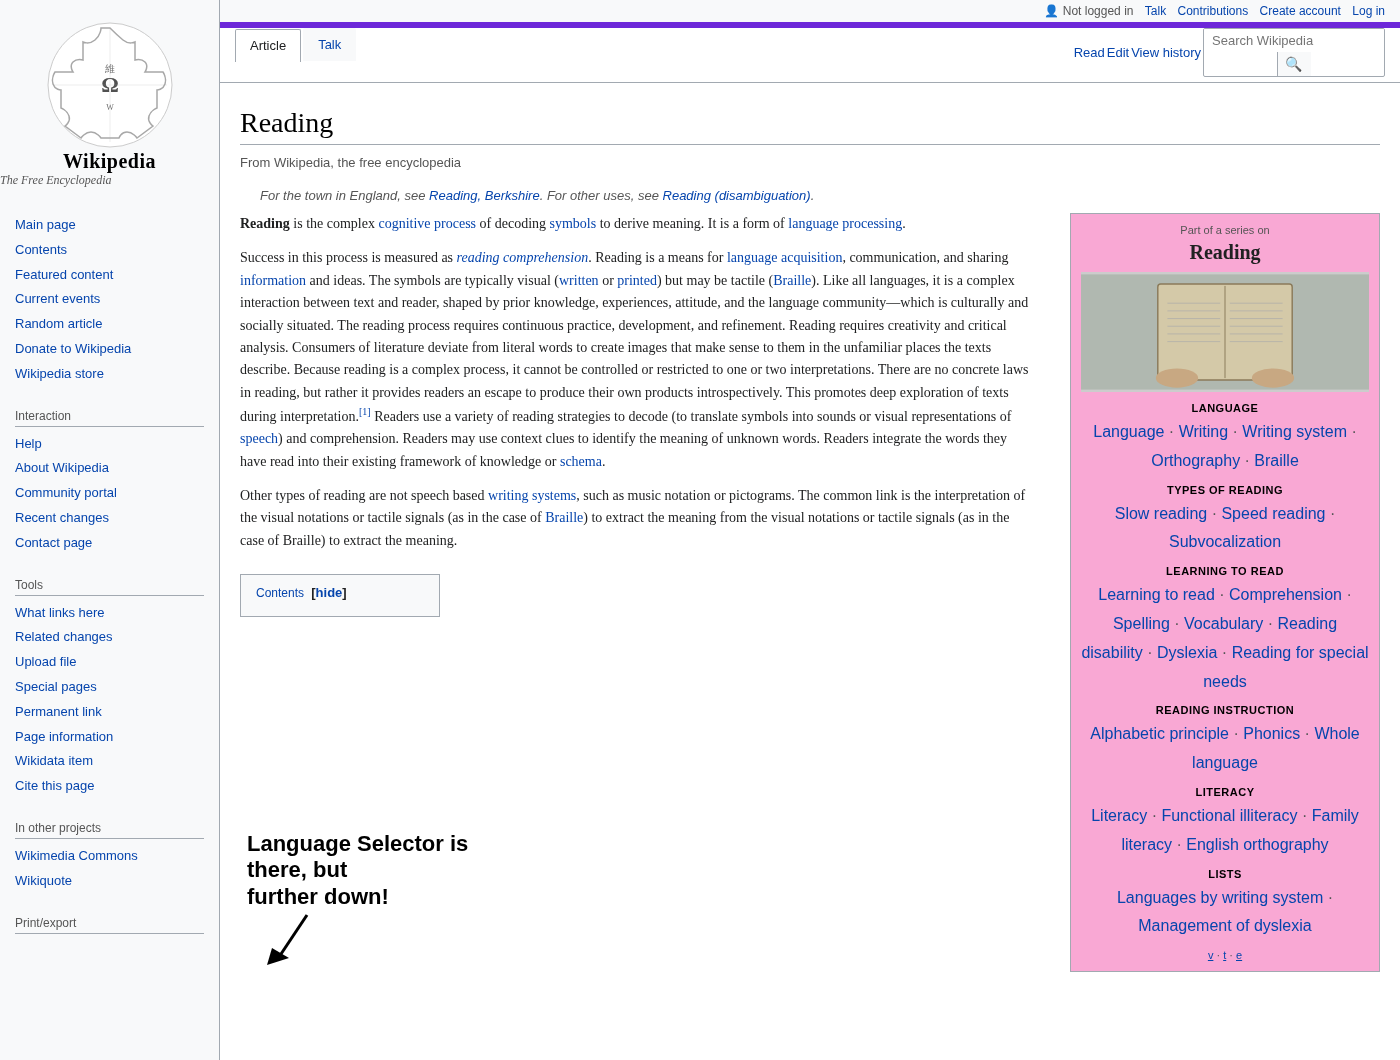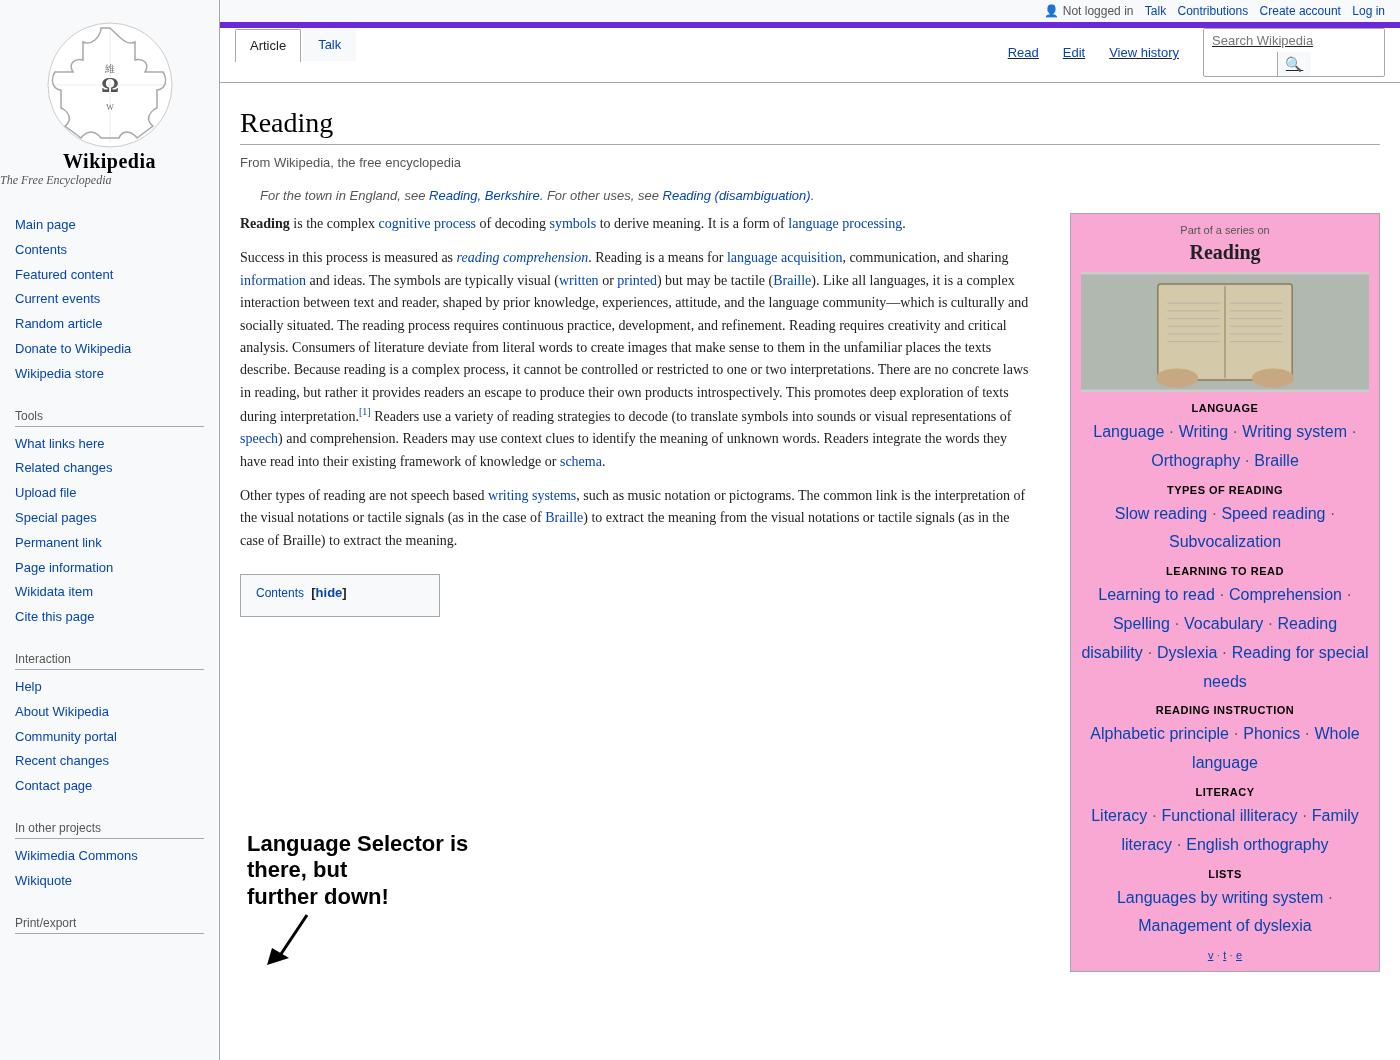--- a/index.html
+++ b/index.html
@@ -24,21 +24,21 @@
     
     
     #topbar { background: #f8f9fa; border-bottom: 6px solid #6d28d9; padding: 4px 15px; text-align: right; font-size: 12px; font-family: Arial, sans-serif; color: #555; }
     #topbar a { color: #0645ad; text-decoration: none; margin-left: 8px; }
     
     
     #nav-tabs { display: flex; align-items: flex-start; border-bottom: 1px solid #a2a9b1; padding: 0 15px; background: #fff; }
     #nav-tabs-left { display: flex; align-items: flex-end; flex: 1; }
     .nav-tab { padding: 6px 14px; font-size: 13px; font-family: Arial, sans-serif; color: #0645ad; text-decoration: none; border: 1px solid transparent; border-bottom: none; cursor: pointer; background: #f8f9fa; margin-right: 2px; border-radius: 2px 2px 0 0; line-height: 1.5; }
     .nav-tab.active { background: #fff; border-color: #a2a9b1; color: #202122; position: relative; bottom: -1px; }
-    #nav-tabs-right { display: flex; align-items: center; gap: 24px; padding-bottom: 5px; text-decoration: underline; }
+    #nav-tabs-right { display: flex; align-items: center; gap: 2px; padding-bottom: 5px; }
     .nav-tab-right { font-size: 13px; font-family: Arial, sans-serif; color: #0645ad; text-decoration: none; cursor: pointer; }
     
     
     .search-box { display: flex; align-items: center; border: 1px solid #a2a9b1; background: #fff; border-radius: 2px; overflow: hidden; flex-direction: column; }
     .search-input { border: none; outline: none; padding: 4px 8px; font-size: 13px; width: 180px; font-family: Arial, sans-serif; color: #555; }
     .search-btn { background: #f8f9fa; border: none; border-left: 1px solid #a2a9b1; padding: 4px 8px; cursor: pointer; color: #555; font-size: 14px; }
     
     
     #article { padding: 24px 20px; max-width: 100%; }
     .article-title { font-family: 'Linux Libertine', Georgia, serif; font-size: 28px; font-weight: normal; color: #000; border-bottom: 1px solid #a2a9b1; padding-bottom: 5px; margin-bottom: 10px; }
@@ -103,40 +103,40 @@
       <a class="sidebar-link" href="#">Main page</a>
       <a class="sidebar-link" href="#">Contents</a>
       <a class="sidebar-link" href="#">Featured content</a>
       <a class="sidebar-link" href="#">Current events</a>
       <a class="sidebar-link" href="#">Random article</a>
       <a class="sidebar-link" href="#">Donate to Wikipedia</a>
       <a class="sidebar-link" href="#">Wikipedia store</a>
     </div>
 
     <div class="sidebar-section">
+      <div class="sidebar-section-title">Interaction</div>
+      <hr class="sidebar-divider">
+      <a class="sidebar-link" href="#">Help</a>
+      <a class="sidebar-link" href="#">About Wikipedia</a>
+      <a class="sidebar-link" href="#">Community portal</a>
+      <a class="sidebar-link" href="#">Recent changes</a>
+      <a class="sidebar-link" href="#">Contact page</a>
+    </div>
+
+    <div class="sidebar-section">
       <div class="sidebar-section-title">Tools</div>
       <hr class="sidebar-divider">
       <a class="sidebar-link" href="#">What links here</a>
       <a class="sidebar-link" href="#">Related changes</a>
       <a class="sidebar-link" href="#">Upload file</a>
       <a class="sidebar-link" href="#">Special pages</a>
       <a class="sidebar-link" href="#">Permanent link</a>
       <a class="sidebar-link" href="#">Page information</a>
       <a class="sidebar-link" href="#">Wikidata item</a>
       <a class="sidebar-link" href="#">Cite this page</a>
-    </div>
-
-    <div class="sidebar-section">
-      <div class="sidebar-section-title">Interaction</div>
-      <hr class="sidebar-divider">
-      <a class="sidebar-link" href="#">Help</a>
-      <a class="sidebar-link" href="#">About Wikipedia</a>
-      <a class="sidebar-link" href="#">Community portal</a>
-      <a class="sidebar-link" href="#">Recent changes</a>
-      <a class="sidebar-link" href="#">Contact page</a>
     </div>
 
     <div class="sidebar-section">
       <div class="sidebar-section-title">In other projects</div>
       <hr class="sidebar-divider">
       <a class="sidebar-link" href="#">Wikimedia Commons</a>
       <a class="sidebar-link" href="#">Wikiquote</a>
     </div>
 
     <div class="sidebar-section">

